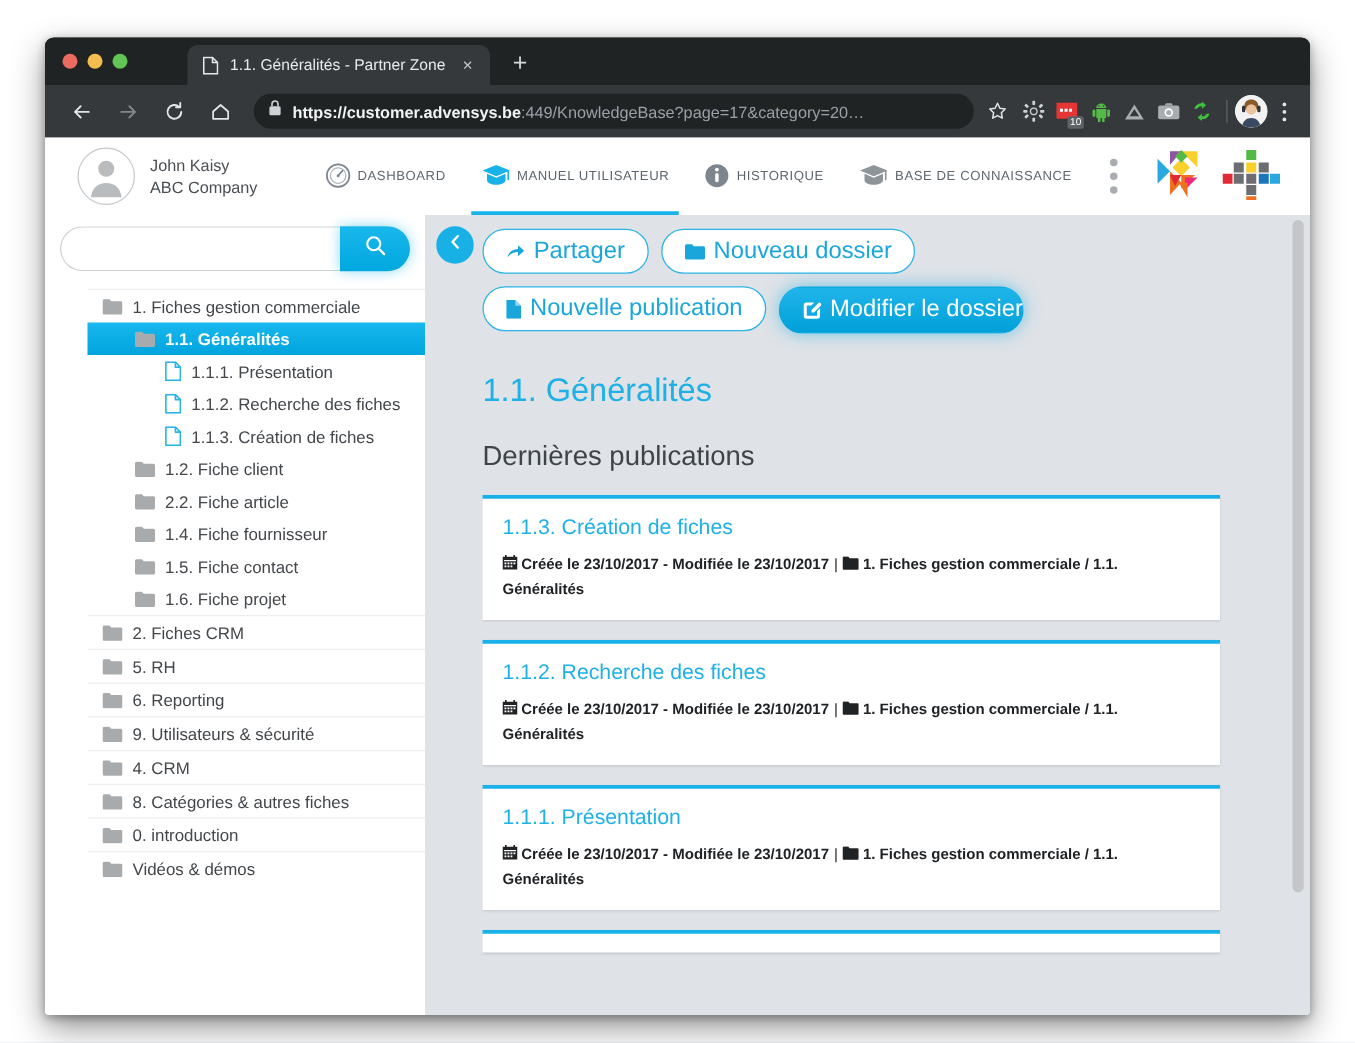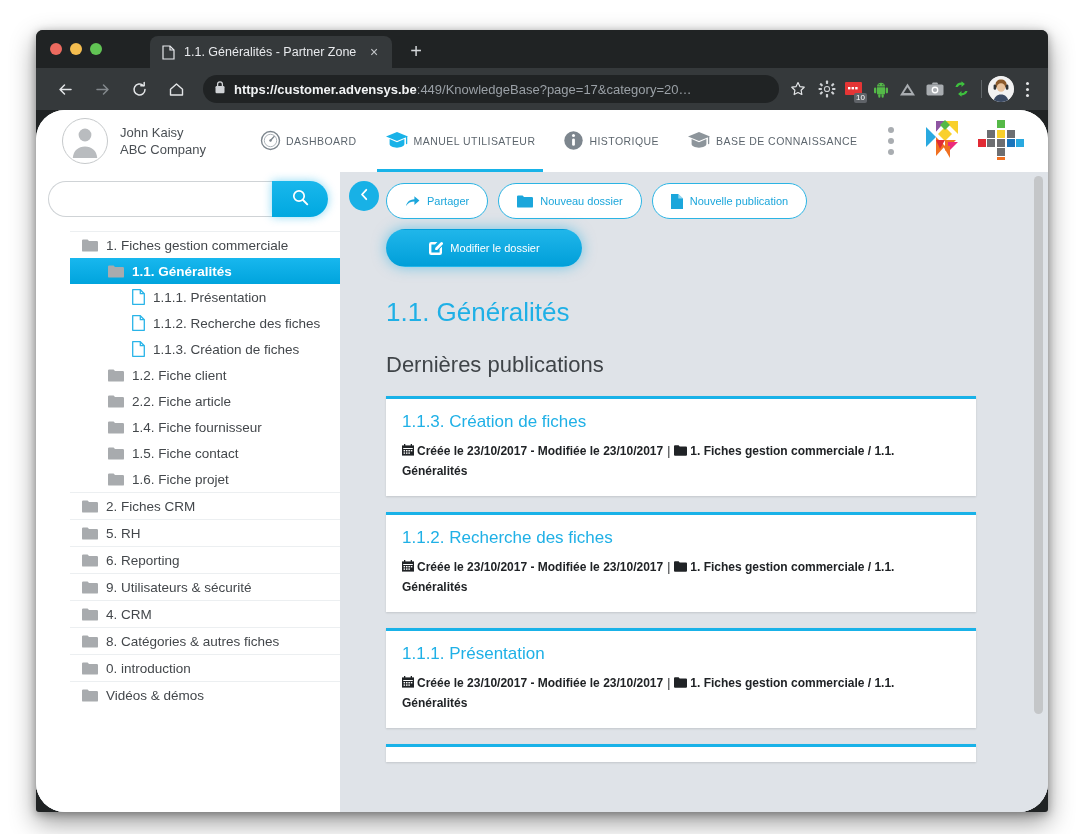--- a/index.html
+++ b/index.html
@@ -171,21 +171,20 @@
     margin-left: 2px;
   }
   .menu-dots i { width: 3px; height: 3px; border-radius: 50%; background: #e3e5e7; display: block; }
 
   
   .viewport {
     position: relative;
     height: 702px;
     background: #ffffff;
     overflow: hidden;
-    border-radius: 29px;
   }
 
   
   .appheader {
     height: 62px;
     background: #ffffff;
     display: flex;
     align-items: center;
     position: relative;
     padding-left: 26px;
@@ -348,37 +347,36 @@
     flex-wrap: wrap;
     gap: 10px;
     max-width: 470px;
   }
   .pill {
     height: 36px;
     border-radius: 18px;
     background: #ffffff;
     border: 1px solid #2bb4e4;
     color: #1ba6db;
-    font-size: 11px;
+    font-size: 19px;
     display: inline-flex;
     align-items: center;
     gap: 7px;
     padding: 0 18px;
     cursor: pointer;
     white-space: nowrap;
     font-family: "Liberation Sans", sans-serif;
   }
   .pill.primary {
     background: linear-gradient(180deg, #20b6ea 0%, #009fd9 100%);
     border-color: transparent;
     color: #ffffff;
     box-shadow: 0 0 14px rgba(0,165,225,0.5);
     height: 38px;
     border-radius: 19px;
-    justify-content: center;
   }
 
   .h1 {
     color: #1fb0e6;
     font-size: 26px;
     font-weight: normal;
     margin-top: 30px;
   }
   .h2 {
     color: #3f4448;

